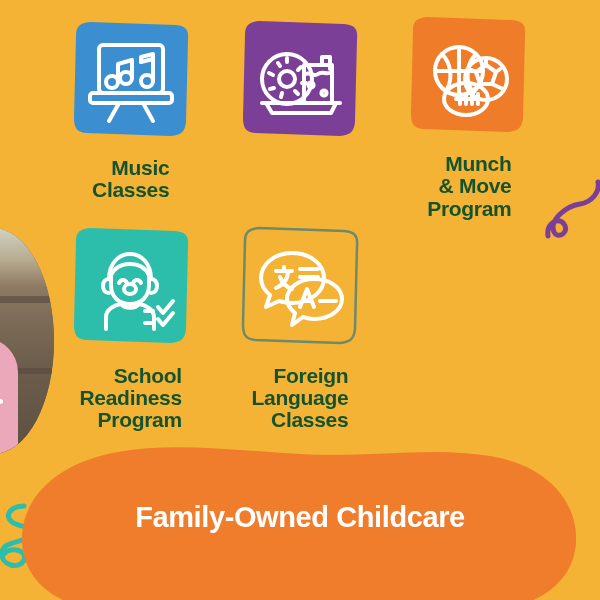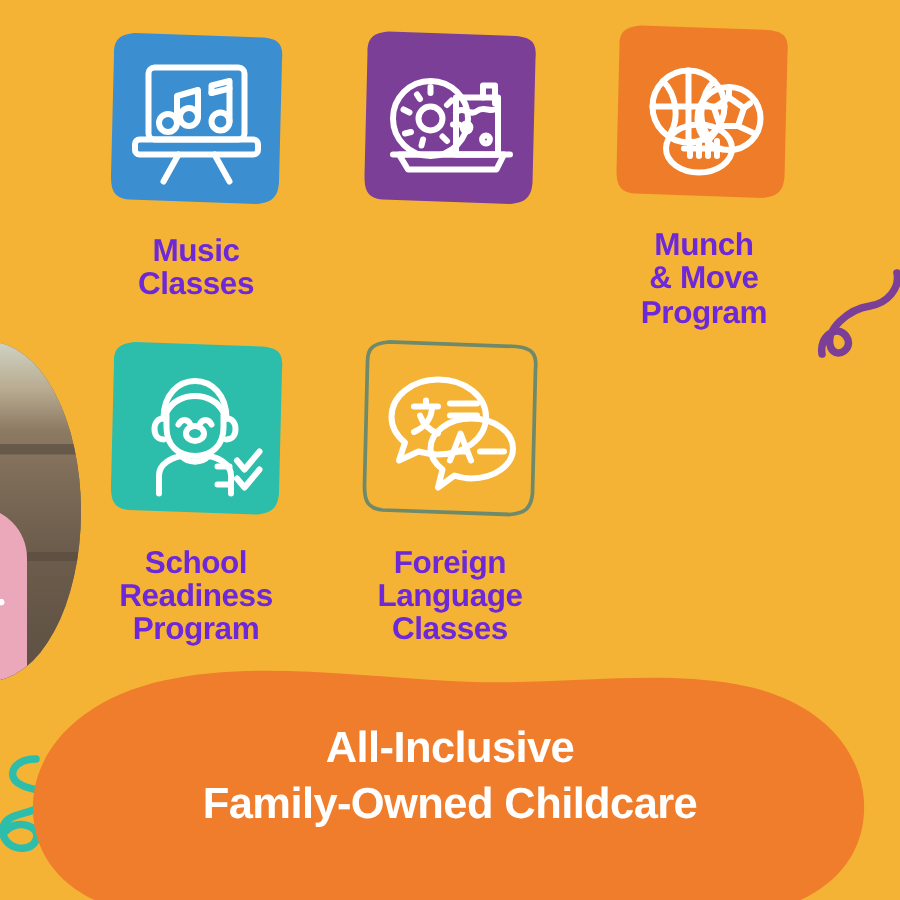--- a/index.html
+++ b/index.html
@@ -92,25 +92,25 @@
   }
   .tile-art{
     position:relative;
     width:134px; height:134px;
     display:flex; align-items:center; justify-content:center;
   }
   .tile-art .shape{ position:absolute; inset:0; width:100%; height:100%; }
   .tile-art .glyph{ position:relative; width:92px; height:92px; }
   .tile-label{
     margin-top:9px;
-    color:#6d28d9;
+    color:#14532d;
     font-size:21px;
     font-weight:bold;
     line-height:1.06;
-    text-align:center;
+    text-align:right;
     letter-spacing:-0.3px;
     white-space:pre-line;
   }
   .row2 .tile-art{ width:134px; height:130px; }
 </style>
 </head>
 <body>
 
 <div class="photo-circle">
   <div class="ph-shelf"></div>
@@ -240,16 +240,15 @@
 Classes</div>
   </div>
 
 </div>
 
 <div class="banner">
   <svg viewBox="0 0 556 166" preserveAspectRatio="none">
     <path d="M96 6 C150 -4 210 4 278 8 C346 12 410 0 468 10 C528 20 556 58 554 96 C552 134 520 162 460 166 L96 166 C36 164 2 136 0 96 C-2 52 36 16 96 6 Z" fill="#f07d2c"></path>
   </svg>
   <div class="banner-text">
-    <div class="banner-line">All-Inclusive</div>
     <div class="banner-line">Family-Owned Childcare</div>
   </div>
 </div>
 
 </body></html>

